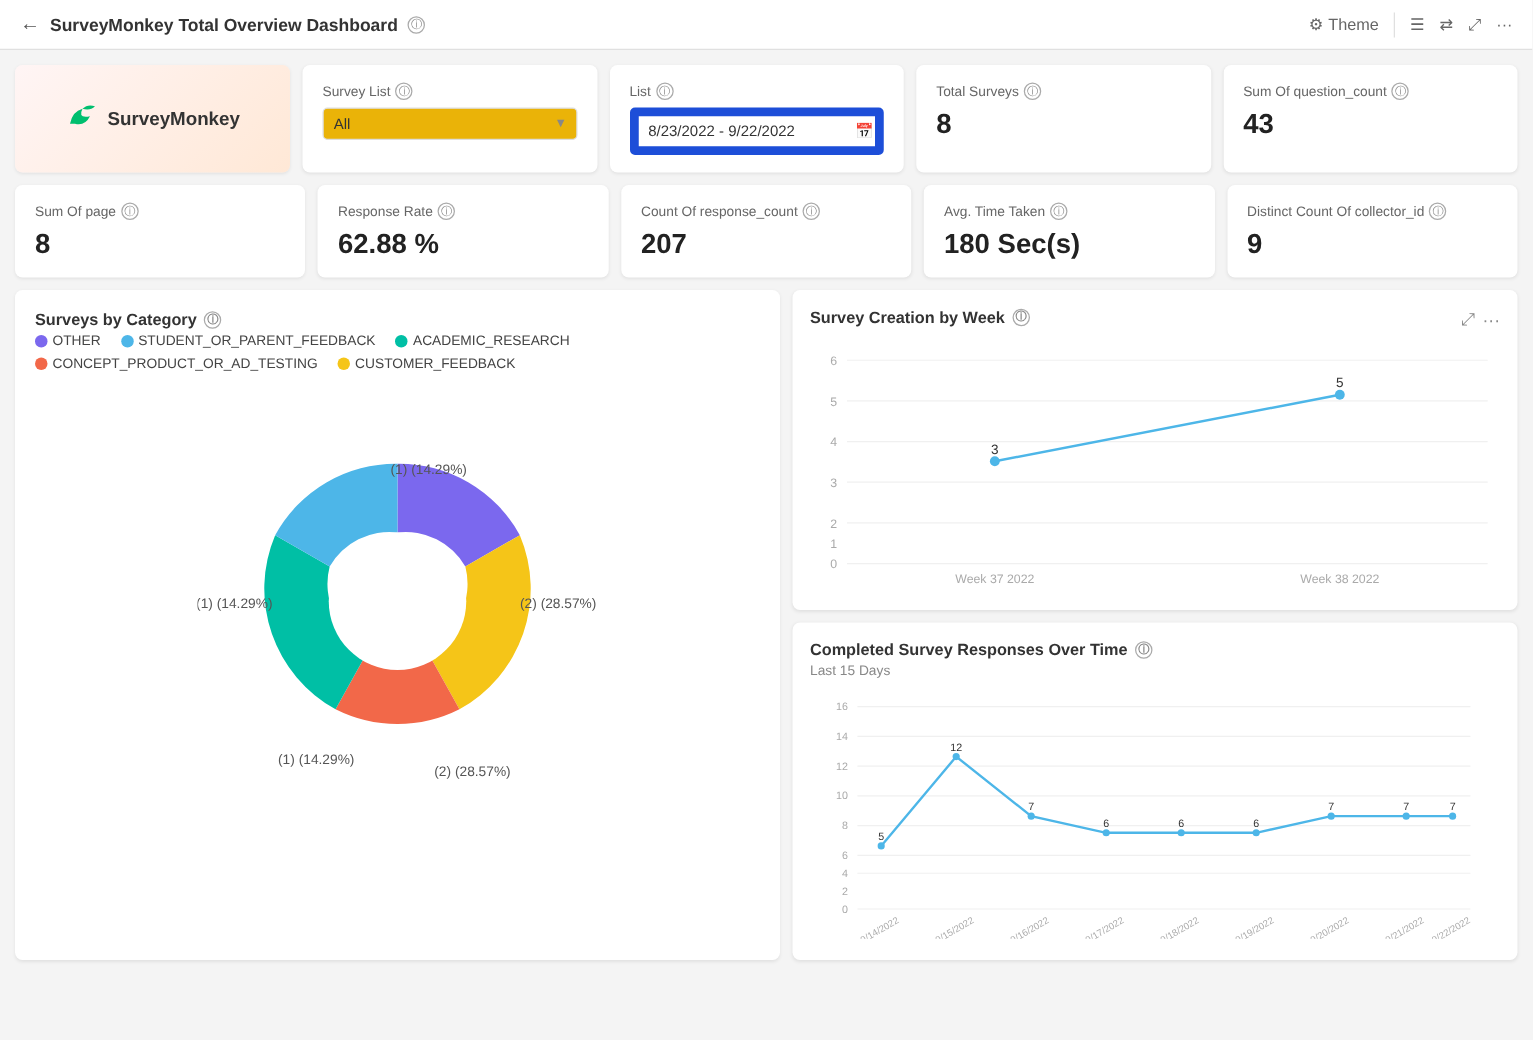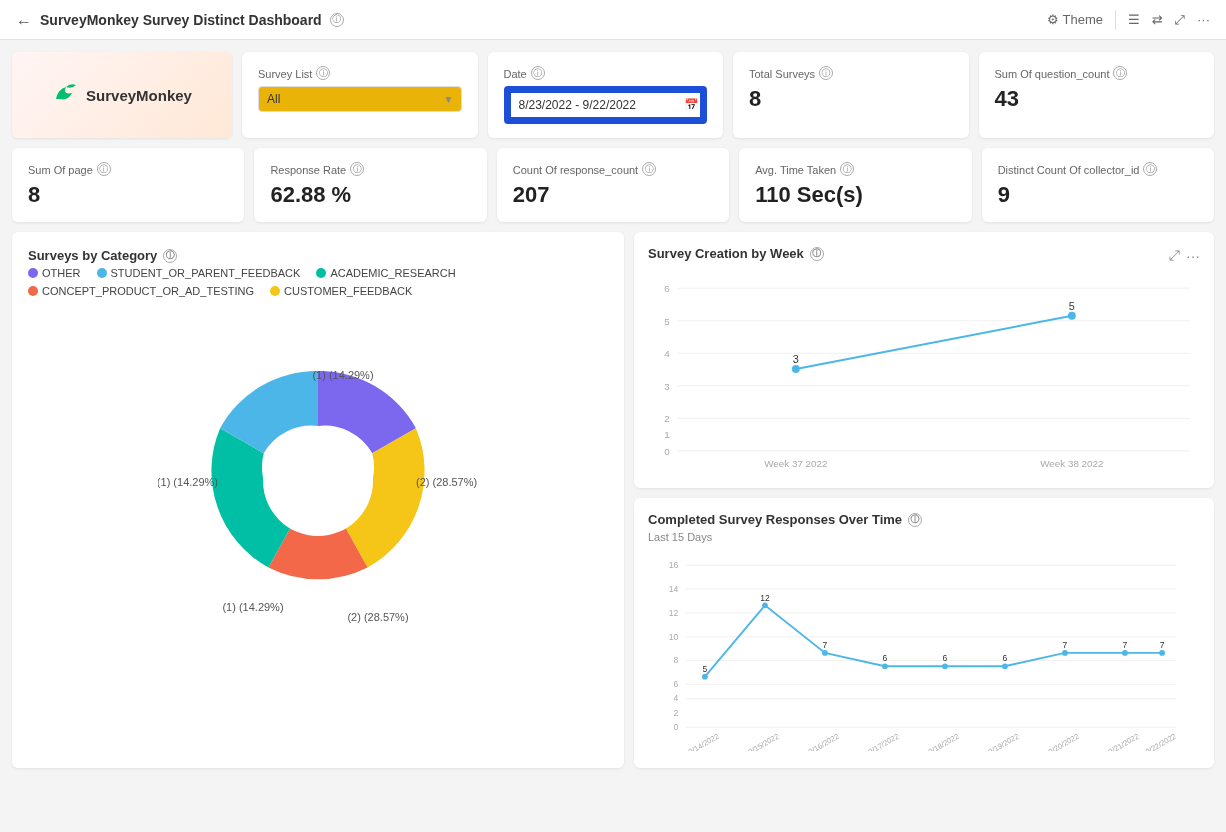--- a/index.html
+++ b/index.html
@@ -84,21 +84,21 @@
     .logo-text { font-size: 15px; font-weight: 600; color: #333; }
 
     .back-btn { background: none; border: none; cursor: pointer; font-size: 16px; color: #555; }
   </style>
 </head>
 <body>
 
 <div class="header">
   <div class="header-left">
     <button class="back-btn">←</button>
-    <span class="header-title">SurveyMonkey Survey Distinct Dashboard</span>
+    <span class="header-title">SurveyMonkey Total Overview Dashboard</span>
     <span class="info-icon">ⓘ</span>
   </div>
   <div class="header-right">
     <button class="header-btn">
       <span>⚙</span>
       <span>Theme</span>
     </button>
     <div class="header-divider"></div>
     <button class="header-btn">
       <span>☰</span>
@@ -139,21 +139,21 @@
       <div class="select-wrapper">
         <select class="kpi-select">
           <option>All</option>
         </select>
         <span class="select-arrow">▼</span>
       </div>
     </div>
 
     <div class="kpi-card date-card">
       <div class="kpi-label">
-        <span>Date</span>
+        <span>List</span>
         <span class="info-icon">ⓘ</span>
       </div>
       <div class="date-input-wrapper">
         <input class="date-input" type="text" readonly="" value="8/23/2022 - 9/22/2022" style="">
         <span class="calendar-icon">📅</span>
       </div>
     </div>
 
     <div class="kpi-card">
       <div class="kpi-label">
@@ -192,21 +192,21 @@
         <span>Count Of response_count</span>
         <span class="info-icon">ⓘ</span>
       </div>
       <div class="kpi-value">207</div>
     </div>
     <div class="kpi-card">
       <div class="kpi-label">
         <span>Avg. Time Taken</span>
         <span class="info-icon">ⓘ</span>
       </div>
-      <div class="kpi-value">110 Sec(s)</div>
+      <div class="kpi-value">180 Sec(s)</div>
     </div>
     <div class="kpi-card">
       <div class="kpi-label">
         <span>Distinct Count Of collector_id</span>
         <span class="info-icon">ⓘ</span>
       </div>
       <div class="kpi-value">9</div>
     </div>
   </div>
 

